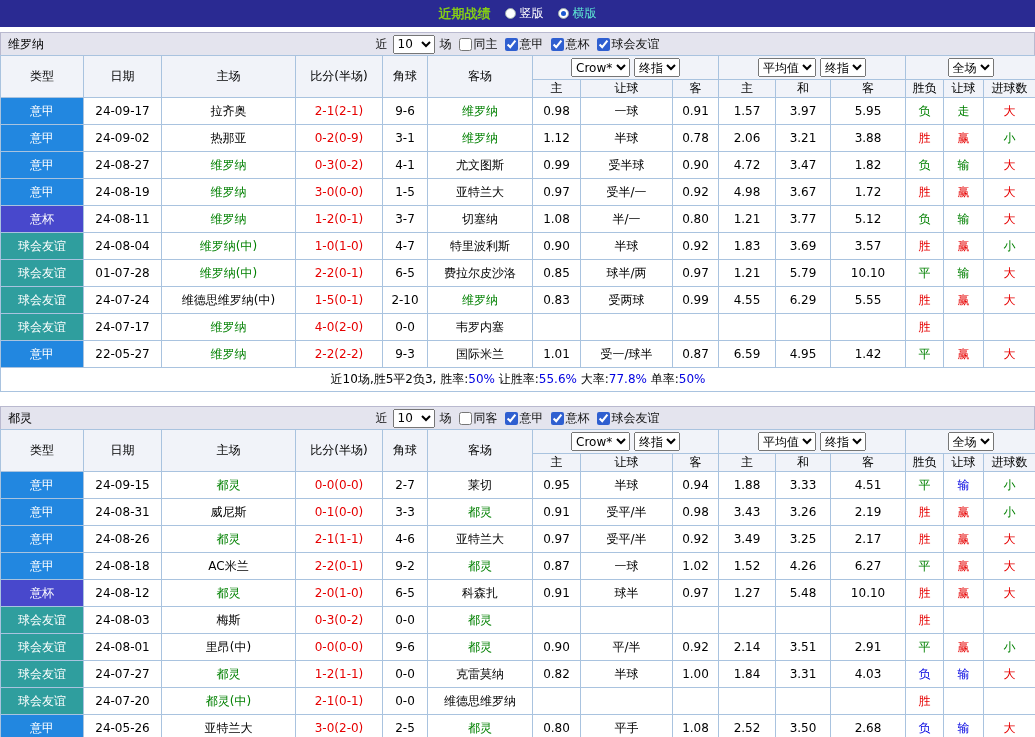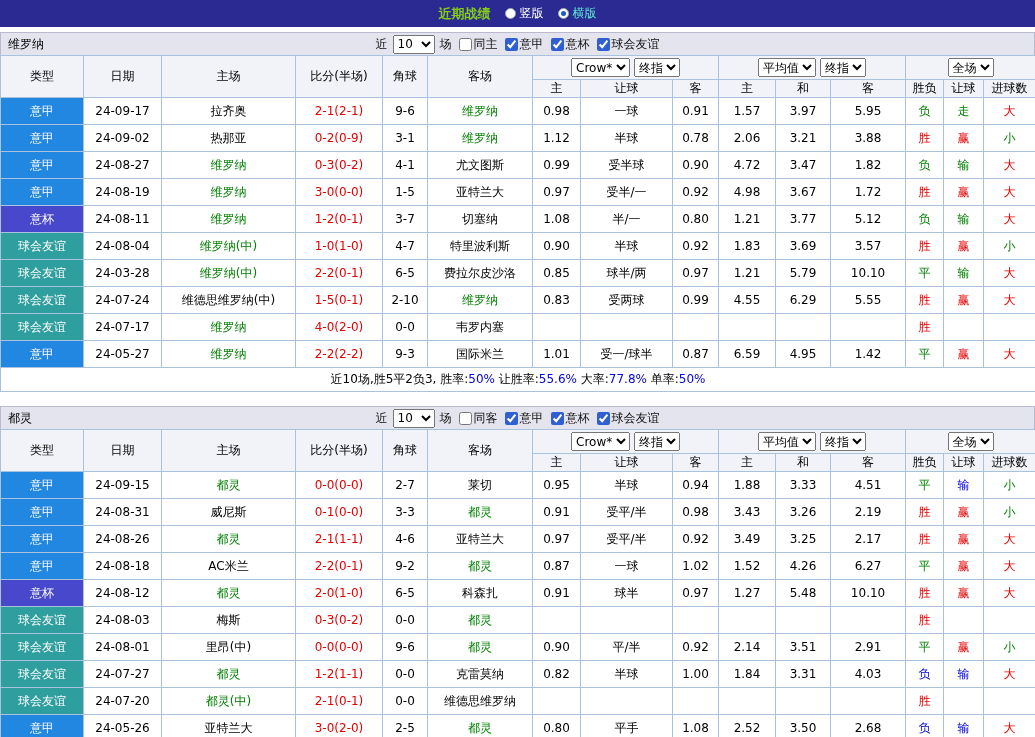--- a/index.html
+++ b/index.html
@@ -217,21 +217,21 @@
             <td>0.92</td>
             <td>1.83</td>
             <td>3.69</td>
             <td>3.57</td>
             <td class="res-r">胜</td>
             <td class="res-r">赢</td>
             <td class="res-g">小</td>
           </tr>
           <tr>
             <td class="lg" style="background: rgb(47, 158, 158);">球会友谊</td>
-            <td>24-03-28</td>
+            <td>01-07-28</td>
             <td class="focus">维罗纳(中)</td>
             <td class="score">2-2(0-1)</td>
             <td>6-5</td>
             <td>费拉尔皮沙洛</td>
             <td>0.85</td>
             <td>球半/两</td>
             <td>0.97</td>
             <td>1.21</td>
             <td>5.79</td>
             <td>10.10</td>
@@ -268,21 +268,21 @@
             <td></td>
             <td></td>
             <td></td>
             <td></td>
             <td class="res-r">胜</td>
             <td></td>
             <td></td>
           </tr>
           <tr>
             <td class="lg" style="background: rgb(34, 135, 224);">意甲</td>
-            <td>24-05-27</td>
+            <td>22-05-27</td>
             <td class="focus">维罗纳</td>
             <td class="score">2-2(2-2)</td>
             <td>9-3</td>
             <td>国际米兰</td>
             <td>1.01</td>
             <td>受一/球半</td>
             <td>0.87</td>
             <td>6.59</td>
             <td>4.95</td>
             <td>1.42</td>

